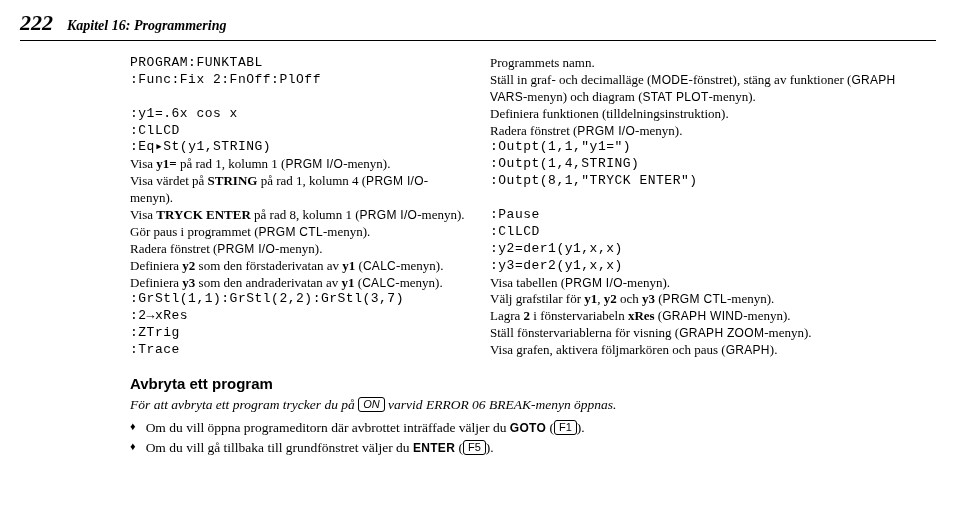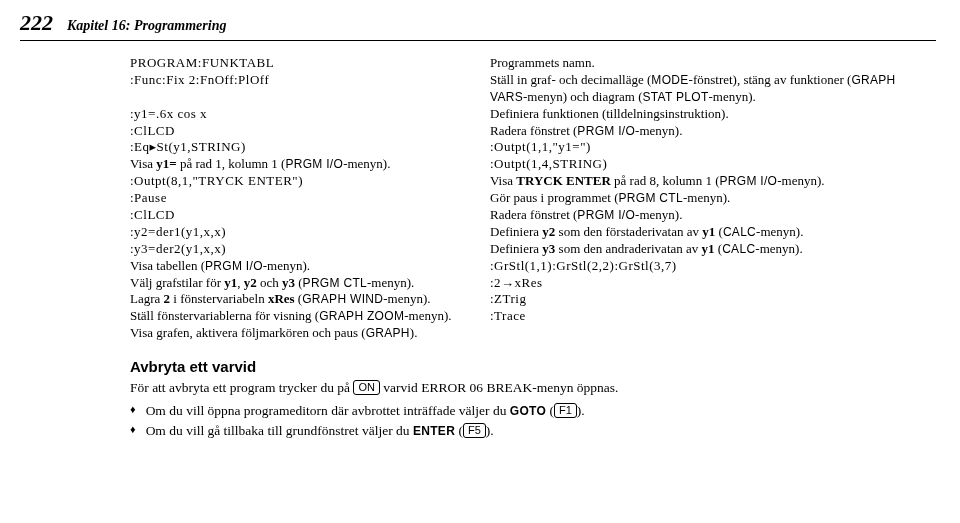--- a/index.html
+++ b/index.html
@@ -26,37 +26,38 @@
   .chap-title { font-size: 14px; font-weight: 700; font-style: italic; text-align: center; }
   .two-col {
     display: grid;
     grid-template-columns: 340px 1fr;
     column-gap: 20px;
     margin-left: 110px;
     font-size: 13px;
     line-height: 1.30;
   }
   .code {
-    font-family: Liberation Serif, serif;
+    font-family: Liberation Mono, monospace;
     letter-spacing: 0.5px;
     white-space: pre-wrap;
   }
   .desc { font-family: Georgia, 'Times New Roman', serif; }
   .bold { font-weight: 700; }
   .sc { font-family: Arial, Helvetica, sans-serif; font-size: 12px; letter-spacing: 0.3px; }
   .section-title {
     font-family: Arial, Helvetica, sans-serif;
     font-weight: 700;
     font-size: 15px;
     margin: 16px 0 4px 110px;
   }
   .para {
     font-size: 13.5px;
     margin-left: 110px;
     line-height: 1.35;
+    font-style: italic;
   }
   ul.bullets {
     margin: 4px 0 0 110px;
     padding: 0;
     list-style: none;
     font-size: 13.5px;
     line-height: 1.45;
   }
   ul.bullets li { display: flex; gap: 10px; }
   .diamond { font-size: 11px; position: relative; top: 1px; }
@@ -88,20 +89,21 @@
       <div class="code">:Func:Fix 2:FnOff:PlOff</div>
       <div class="desc">Ställ in graf- och decimalläge (<span class="sc">MODE</span>-fönstret), stäng av funktioner (<span class="sc">GRAPH VARS</span>-menyn) och diagram (<span class="sc">STAT PLOT</span>-menyn).</div>
       <div class="code">:y1=.6x cos x</div>
       <div class="desc">Definiera funktionen (tilldelningsinstruktion).</div>
       <div class="code">:ClLCD</div>
       <div class="desc">Radera fönstret (<span class="sc">PRGM I/O</span>-menyn).</div>
       <div class="code">:Eq▸St(y1,STRING)</div>
       <div class="code">:Outpt(1,1,"y1=")</div>
       <div class="desc">Visa <span class="bold">y1=</span> på rad 1, kolumn 1 (<span class="sc">PRGM I/O</span>-menyn).</div>
       <div class="code">:Outpt(1,4,STRING)</div>
+      <div class="desc">Visa värdet på <span class="bold">STRING</span> på rad 1, kolumn 4 (<span class="sc">PRGM I/O</span>-menyn).</div>
       <div class="code">:Outpt(8,1,"TRYCK ENTER")</div>
       <div class="desc">Visa <span class="bold">TRYCK ENTER</span> på rad 8, kolumn 1 (<span class="sc">PRGM I/O</span>-menyn).</div>
       <div class="code">:Pause</div>
       <div class="desc">Gör paus i programmet (<span class="sc">PRGM CTL</span>-menyn).</div>
       <div class="code">:ClLCD</div>
       <div class="desc">Radera fönstret (<span class="sc">PRGM I/O</span>-menyn).</div>
       <div class="code">:y2=der1(y1,x,x)</div>
       <div class="desc">Definiera <span class="bold">y2</span> som den förstaderivatan av <span class="bold">y1</span> (<span class="sc">CALC</span>-menyn).</div>
       <div class="code">:y3=der2(y1,x,x)</div>
       <div class="desc">Definiera <span class="bold">y3</span> som den andraderivatan av <span class="bold">y1</span> (<span class="sc">CALC</span>-menyn).</div>
@@ -109,21 +111,21 @@
       <div class="code">:GrStl(1,1):GrStl(2,2):GrStl(3,7)</div>
       <div class="desc">Välj grafstilar för <span class="bold">y1</span>, <span class="bold">y2</span> och <span class="bold">y3</span> (<span class="sc">PRGM CTL</span>-menyn).</div>
       <div class="code">:2→xRes</div>
       <div class="desc">Lagra <span class="bold">2</span> i fönstervariabeln <span class="bold">xRes</span> (<span class="sc">GRAPH WIND</span>-menyn).</div>
       <div class="code">:ZTrig</div>
       <div class="desc">Ställ fönstervariablerna för visning (<span class="sc">GRAPH ZOOM</span>-menyn).</div>
       <div class="code">:Trace</div>
       <div class="desc">Visa grafen, aktivera följmarkören och paus (<span class="sc">GRAPH</span>).</div>
     </div>
 
-  <div class="section-title">Avbryta ett varvid</div>
+  <div class="section-title">Avbryta ett program</div>
 
   <div class="para">
     <span>För att avbryta ett program trycker du på </span><span class="key">ON</span><span> varvid ERROR 06 BREAK-menyn öppnas.</span>
   </div>
 
   <ul class="bullets" id="bullets">
       <li>
         <span class="diamond">♦</span>
         <span>Om du vill öppna programeditorn där avbrottet inträffade väljer du <span class="bold sc">GOTO</span> (<span class="key">F1</span>).</span>
       </li>

